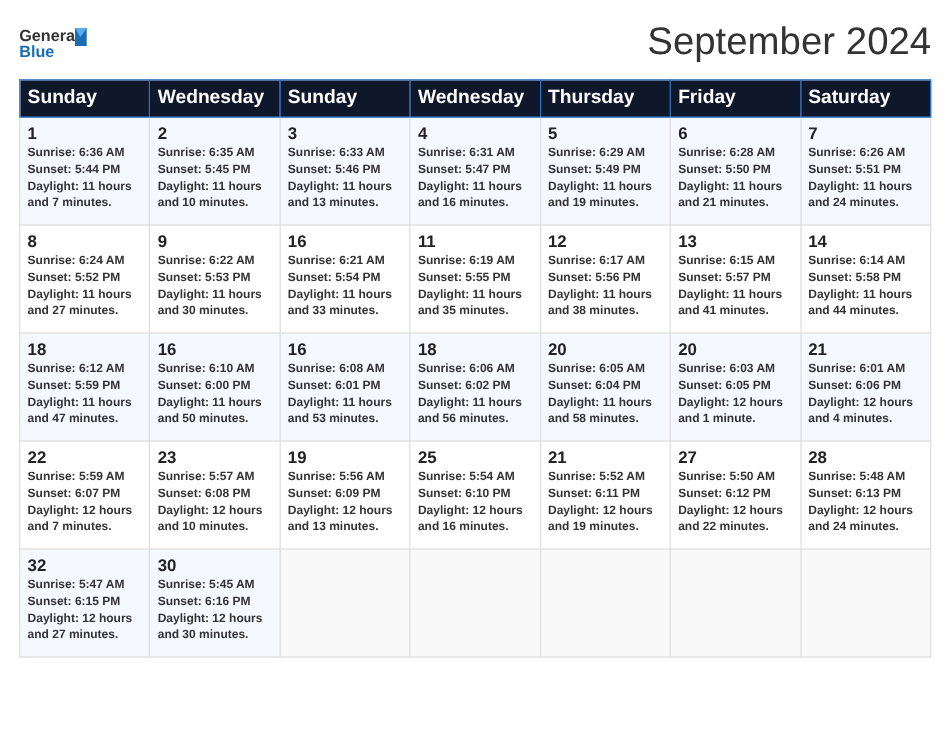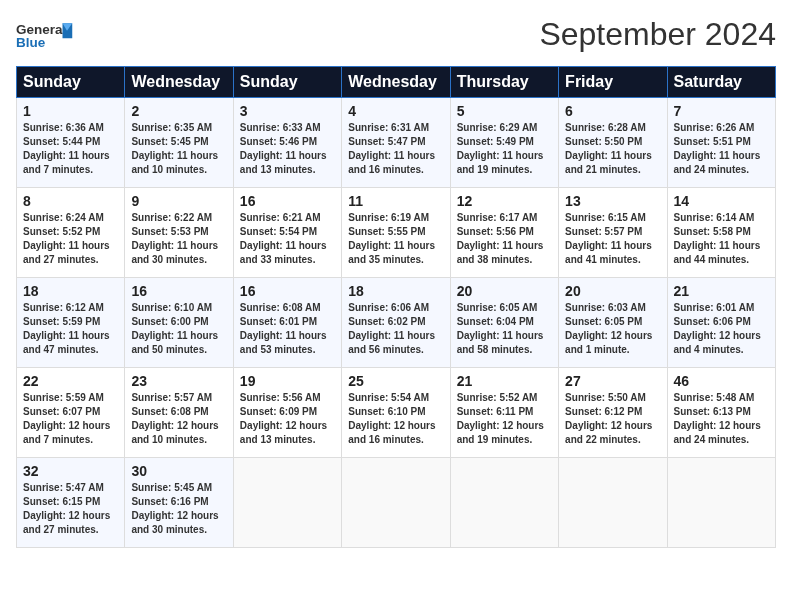--- a/index.html
+++ b/index.html
@@ -223,21 +223,21 @@
         </td>
         <td>
           <span class="day-number">21</span>
           <div class="day-info">Sunrise: 5:52 AM<br>Sunset: 6:11 PM<br>Daylight: 12 hours and 19 minutes.</div>
         </td>
         <td>
           <span class="day-number">27</span>
           <div class="day-info">Sunrise: 5:50 AM<br>Sunset: 6:12 PM<br>Daylight: 12 hours and 22 minutes.</div>
         </td>
         <td>
-          <span class="day-number">46</span>
+          <span class="day-number">28</span>
           <div class="day-info">Sunrise: 5:48 AM<br>Sunset: 6:13 PM<br>Daylight: 12 hours and 24 minutes.</div>
         </td>
       </tr>
       <tr>
         <td>
           <span class="day-number">32</span>
           <div class="day-info">Sunrise: 5:47 AM<br>Sunset: 6:15 PM<br>Daylight: 12 hours and 27 minutes.</div>
         </td>
         <td>
           <span class="day-number">30</span>

